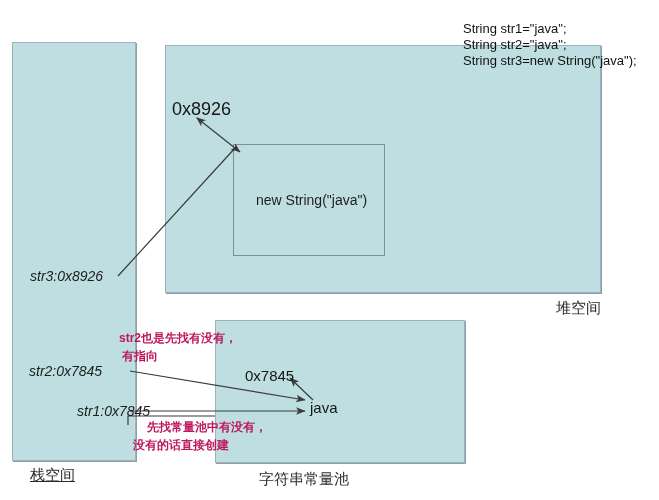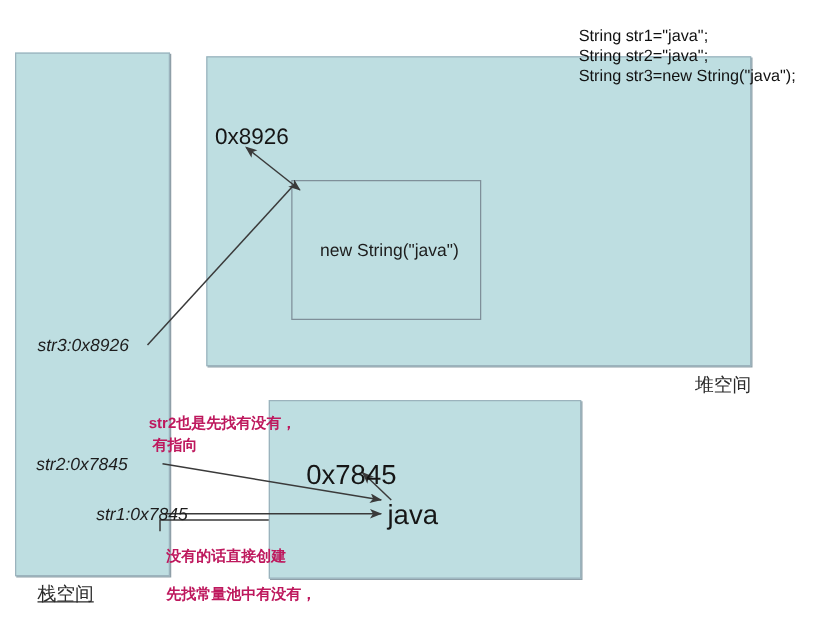--- a/index.html
+++ b/index.html
@@ -62,21 +62,21 @@
   }
   .caption {
     position: absolute;
     font-size: 15px;
     color: #2b2b2b;
     white-space: nowrap;
     text-align: center;
   }
   .big-val {
     position: absolute;
-    font-size: 22px;
+    font-size: 15px;
     color: #151515;
     white-space: nowrap;
   }
 </style>
 </head>
 <body>
 
 <div id="canvas">
 
   <div class="box" style="left:12px; top:42px; width:124px; height:419px;"></div>
@@ -127,24 +127,25 @@
   <div class="lbl mono-val" style="left:29px; top:363px;">str2:0x7845</div>
 
   <div class="lbl mono-val" style="left:29px; top:403px;margin-left:48px;">str1:0x7845</div>
 
   <div class="caption" style="left:30px; top:466px;text-decoration:underline;">栈空间</div>
 
   <div class="big-val" style="left:245px; top:367px;">0x7845</div>
 
   <div class="big-val" style="left:310px; top:399px;">java</div>
 
+  <div class="caption" style="left:259px; top:470px;">字符串常量池</div>
 
   <div>
     <div class="red-note" style="left:119px; top:330px;">str2也是先找有没有，</div>
     <div class="red-note" style="left:122px; top:348px;">有指向</div>
   </div>
 
   <div>
-    <div class="red-note" style="left:133px; top:419px;margin-top:48px;">先找常量池中有没有，</div>
+    <div class="red-note" style="left:147px; top:419px;">先找常量池中有没有，</div>
     <div class="red-note" style="left:133px; top:437px;">没有的话直接创建</div>
   </div>
 
 </div>
 
 </body></html>

